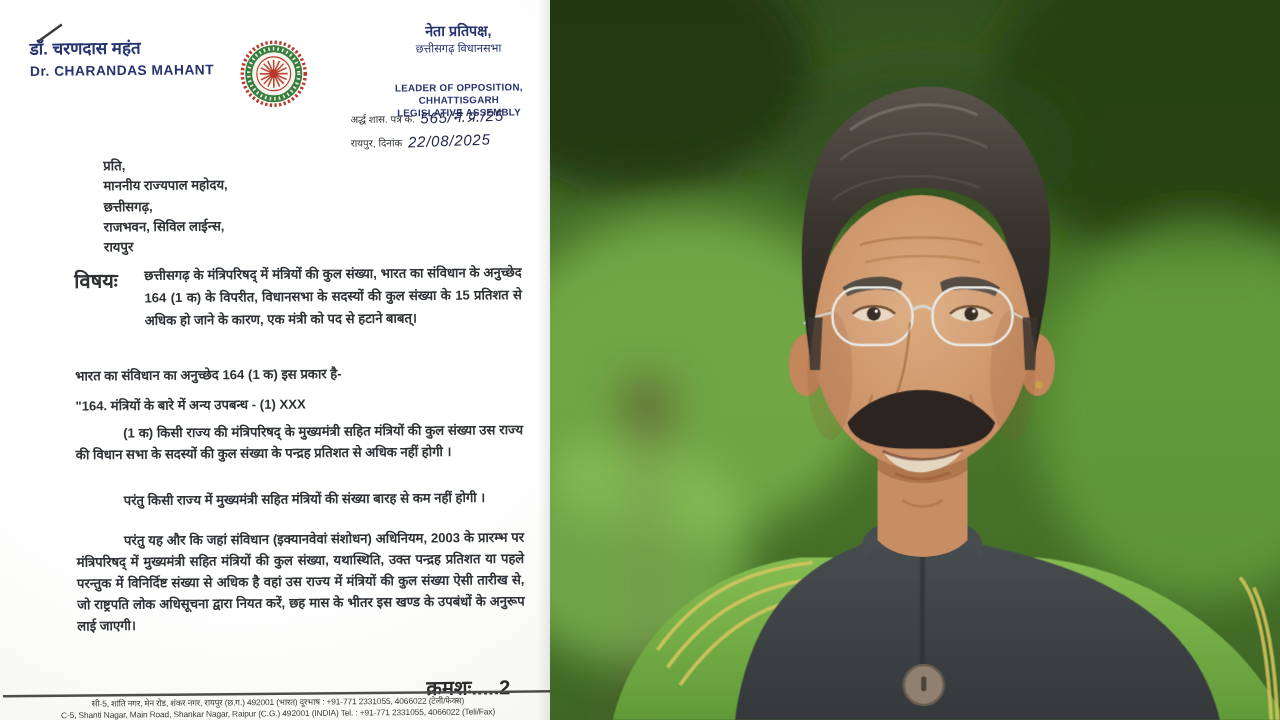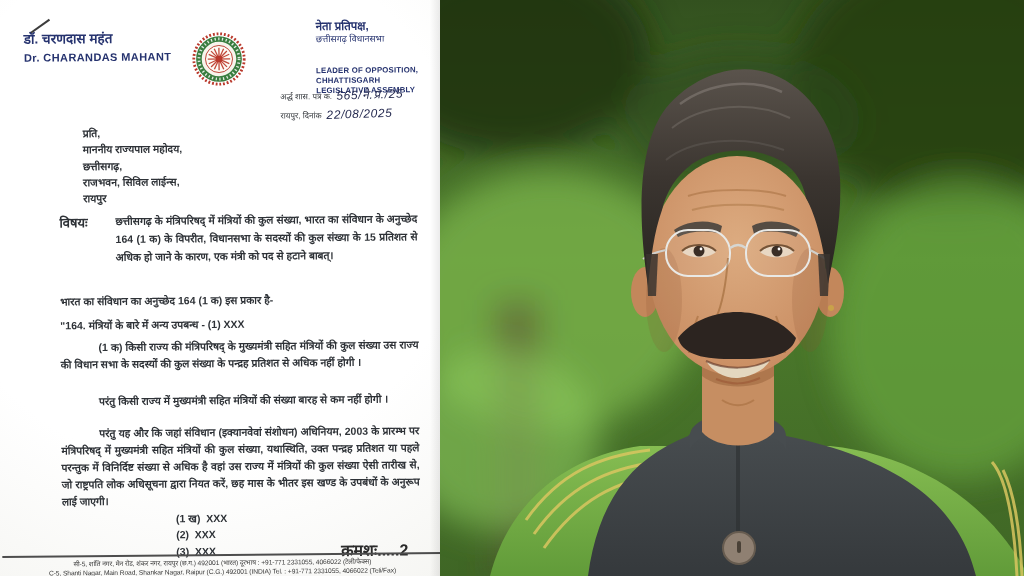--- a/index.html
+++ b/index.html
@@ -10,33 +10,33 @@
     background:radial-gradient(circle at 45% 35%, #ffffff 60%, #f6f6f3 100%);}
   .letter-pane:after{content:"";position:absolute;right:0;top:0;width:10px;height:100%;
     background:linear-gradient(to right, rgba(0,0,0,0), rgba(0,0,0,.08));}
   .letter-content{position:absolute;inset:0;transform:rotate(-0.5deg);color:#2e3237;}
   .tick{position:absolute;left:30px;top:24px;width:24px;border-top:2.5px solid #3c3c3c;
     transform:rotate(-35deg);}
   .sender{position:absolute;left:26px;top:30px;color:#26336f;}
   .sender .hi{font-size:13.5px;font-weight:bold;line-height:1.25;}
   .sender .en{font-size:11px;font-weight:bold;letter-spacing:.4px;margin-top:3px;}
   .seal{position:absolute;left:193px;top:31px;width:56px;height:56px;}
-  .office{position:absolute;right:20px;top:20px;text-align:left;color:#26336f;line-height:1.3;}
+  .office{position:absolute;right:20px;top:20px;text-align:center;color:#26336f;line-height:1.3;}
   .office .t1{font-size:11.5px;font-weight:bold;}
   .office .t2{font-size:9px;margin-bottom:20px;}
   .office .t3,.office .t4,.office .t5{font-size:7.8px;font-weight:bold;letter-spacing:.2px;}
   .refs{position:absolute;left:282px;top:86px;color:#2e3237;line-height:1.15;}
   .refrow{white-space:nowrap;margin-bottom:1px;}
   .reflabel{font-size:8px;text-align:center;}
   .handwrite{font-size:12px;font-style:italic;color:#23284e;letter-spacing:.6px;
     display:inline-block;transform:rotate(-1.5deg);}
   .recipient{position:absolute;left:84px;top:124px;font-size:10.5px;font-weight:bold;
     line-height:1.55;}
   .subject{position:absolute;left:60px;top:212px;width:358px;display:flex;}
-  .subject .lbl{font-size:13px;font-weight:bold;width:56px;flex:none;}
+  .subject .lbl{font-size:16px;font-weight:bold;width:56px;flex:none;}
   .subject .txt{font-size:10.5px;font-weight:bold;line-height:1.7;text-align:justify;flex:1;}
   .bodypara{position:absolute;left:60px;width:358px;font-size:10.5px;font-weight:bold;
     line-height:1.62;text-align:justify;}
   .indent{text-indent:38px;}
   .p0{top:292px;} .p1{top:316px;} .p2{top:338px;} .p3{top:392px;} .p4{top:424px;}
   .annex{position:absolute;left:174px;top:510px;font-size:10.5px;font-weight:bold;line-height:1.55;}
   .cont{position:absolute;right:34px;top:540px;font-size:16px;font-weight:bold;color:#2a2a2a;}
   .fdivider{position:absolute;left:0;top:554px;width:440px;height:2px;background:#4d4d4d;}
   .footer{position:absolute;left:2px;top:558px;width:436px;text-align:center;
     font-size:6.7px;color:#3a3a3a;line-height:1.35;letter-spacing:-.1px;white-space:nowrap;}
@@ -108,25 +108,20 @@
         <div class="lbl">विषयः</div>
         <div class="txt">छत्तीसगढ़ के मंत्रिपरिषद् में मंत्रियों की कुल संख्या, भारत का संविधान के अनुच्छेद 164 (1 क) के विपरीत, विधानसभा के सदस्यों की कुल संख्या के 15 प्रतिशत से अधिक हो जाने के कारण, एक मंत्री को पद से हटाने बाबत्।</div>
       </div>
 
       <div class="bodypara p0">भारत का संविधान का अनुच्छेद 164 (1 क) इस प्रकार है-</div>
       <div class="bodypara p1">"164. मंत्रियों के बारे में अन्य उपबन्ध - (1) XXX</div>
       <div class="bodypara p2 indent">(1 क) किसी राज्य की मंत्रिपरिषद् के मुख्यमंत्री सहित मंत्रियों की कुल संख्या उस राज्य की विधान सभा के सदस्यों की कुल संख्या के पन्द्रह प्रतिशत से अधिक नहीं होगी ।</div>
       <div class="bodypara p3 indent">परंतु किसी राज्य में मुख्यमंत्री सहित मंत्रियों की संख्या बारह से कम नहीं होगी ।</div>
       <div class="bodypara p4 indent">परंतु यह और कि जहां संविधान (इक्यानवेवां संशोधन) अधिनियम, 2003 के प्रारम्भ पर मंत्रिपरिषद् में मुख्यमंत्री सहित मंत्रियों की कुल संख्या, यथास्थिति, उक्त पन्द्रह प्रतिशत या पहले परन्तुक में विनिर्दिष्ट संख्या से अधिक है वहां उस राज्य में मंत्रियों की कुल संख्या ऐसी तारीख से, जो राष्ट्रपति लोक अधिसूचना द्वारा नियत करें, छह मास के भीतर इस खण्ड के उपबंधों के अनुरूप लाई जाएगी।</div>
 
-      <div class="annex">
-        <div>(1 ख)&nbsp;&nbsp;XXX</div>
-        <div>(2)&nbsp;&nbsp;XXX</div>
-        <div>(3)&nbsp;&nbsp;XXX</div>
-      </div>
 
       <div class="cont">क्रमशः.....2</div>
       <div class="fdivider"></div>
 
       <div class="footer">
         <div>सी-5, शांति नगर, मेन रोड, शंकर नगर, रायपुर (छ.ग.) 492001 (भारत) दूरभाष : +91-771 2331055, 4066022 (टेली/फेक्स)</div>
         <div>C-5, Shanti Nagar, Main Road, Shankar Nagar, Raipur (C.G.) 492001 (INDIA) Tel. : +91-771 2331055, 4066022 (Teli/Fax)</div>
         <div>ग्राम-सरागांव, तह. एवं पोस्ट-सरागांव, जिला-जांजगीर चांपा (छ.ग.) 495686 (भारत)</div>
 
       </div>

